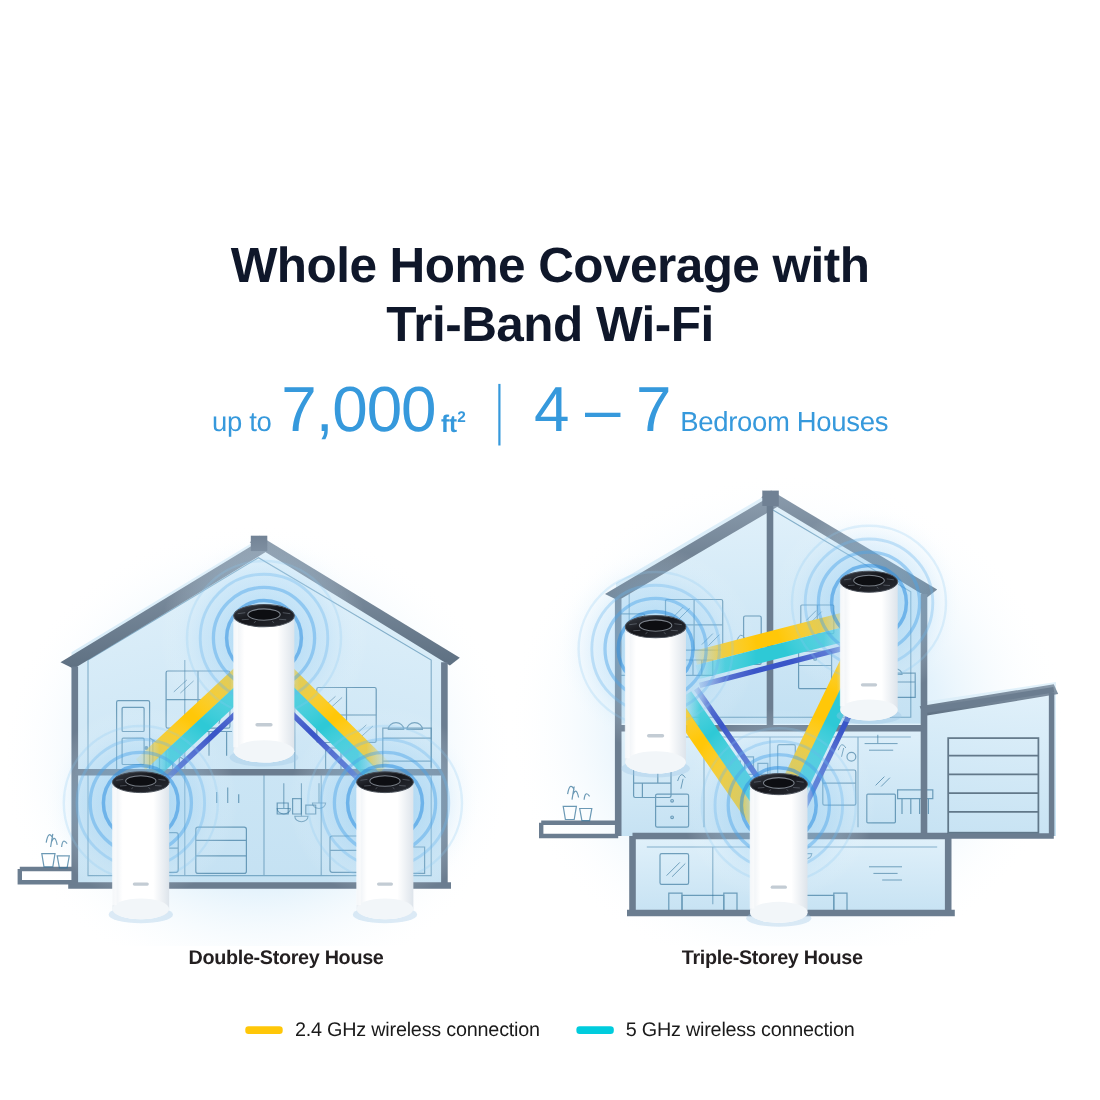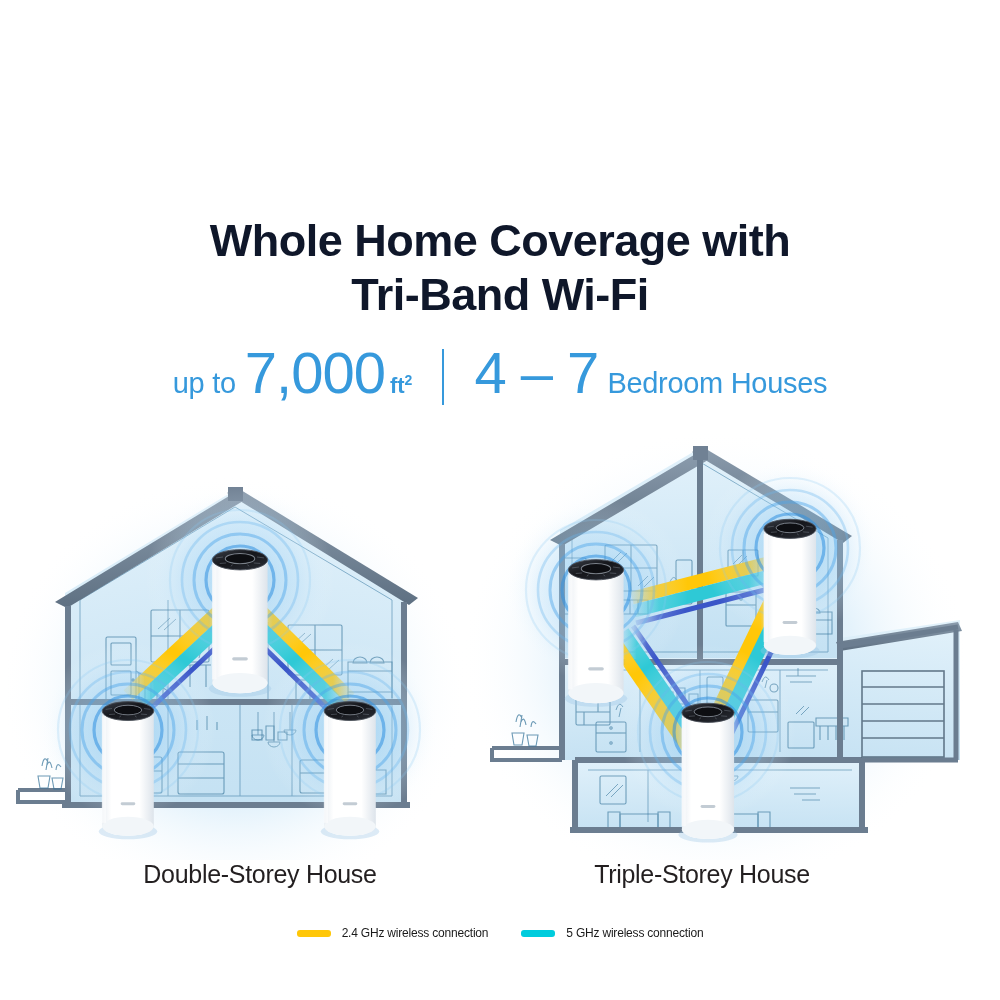--- a/index.html
+++ b/index.html
@@ -39,21 +39,21 @@
     align-items: baseline;
     justify-content: center;
     color: #3699dc;
     white-space: nowrap;
   }
   .metric-group {
     display: flex;
     align-items: baseline;
   }
   .m-small {
-    font-size: 29px;
+    font-size: 25px;
     font-weight: 500;
     letter-spacing: -0.3px;
   }
   .m-big {
     font-size: 58px;
     font-weight: 500;
     letter-spacing: -1px;
     line-height: 58px;
   }
   .m-unit {
@@ -80,22 +80,22 @@
     left: 0; top: 430px;
     width: 1000px;
     height: 430px;
   }
   #scene svg { display: block; }
 
   
   .caption {
     position: absolute;
     top: 860px;
-    font-size: 25px;
-    font-weight: normal;
+    font-size: 18px;
+    font-weight: bold;
     color: #231f20;
     text-align: center;
     letter-spacing: -0.3px;
   }
   #caption-left  { left: 60px;  width: 400px; }
   #caption-right { left: 502px; width: 400px; }
 
   
   #legend {
     position: absolute;
@@ -111,21 +111,21 @@
   }
   .legend-item + .legend-item { margin-left: 33px; }
   .sw {
     display: inline-block;
     margin-right: 11px;
     border-radius: 3px;
   }
   .sw-thick { width: 34px; height: 7px; }
   .sw-thin  { width: 34px; height: 3px; border-radius: 2px; }
   .legend-label {
-    font-size: 12px;
+    font-size: 18px;
     color: #1a1a1a;
     letter-spacing: -0.2px;
   }
 </style>
 </head>
 <body>
 
 <div id="headline">
   <span class="ln">Whole Home Coverage with</span>
   <span class="ln">Tri-Band Wi-Fi</span>

